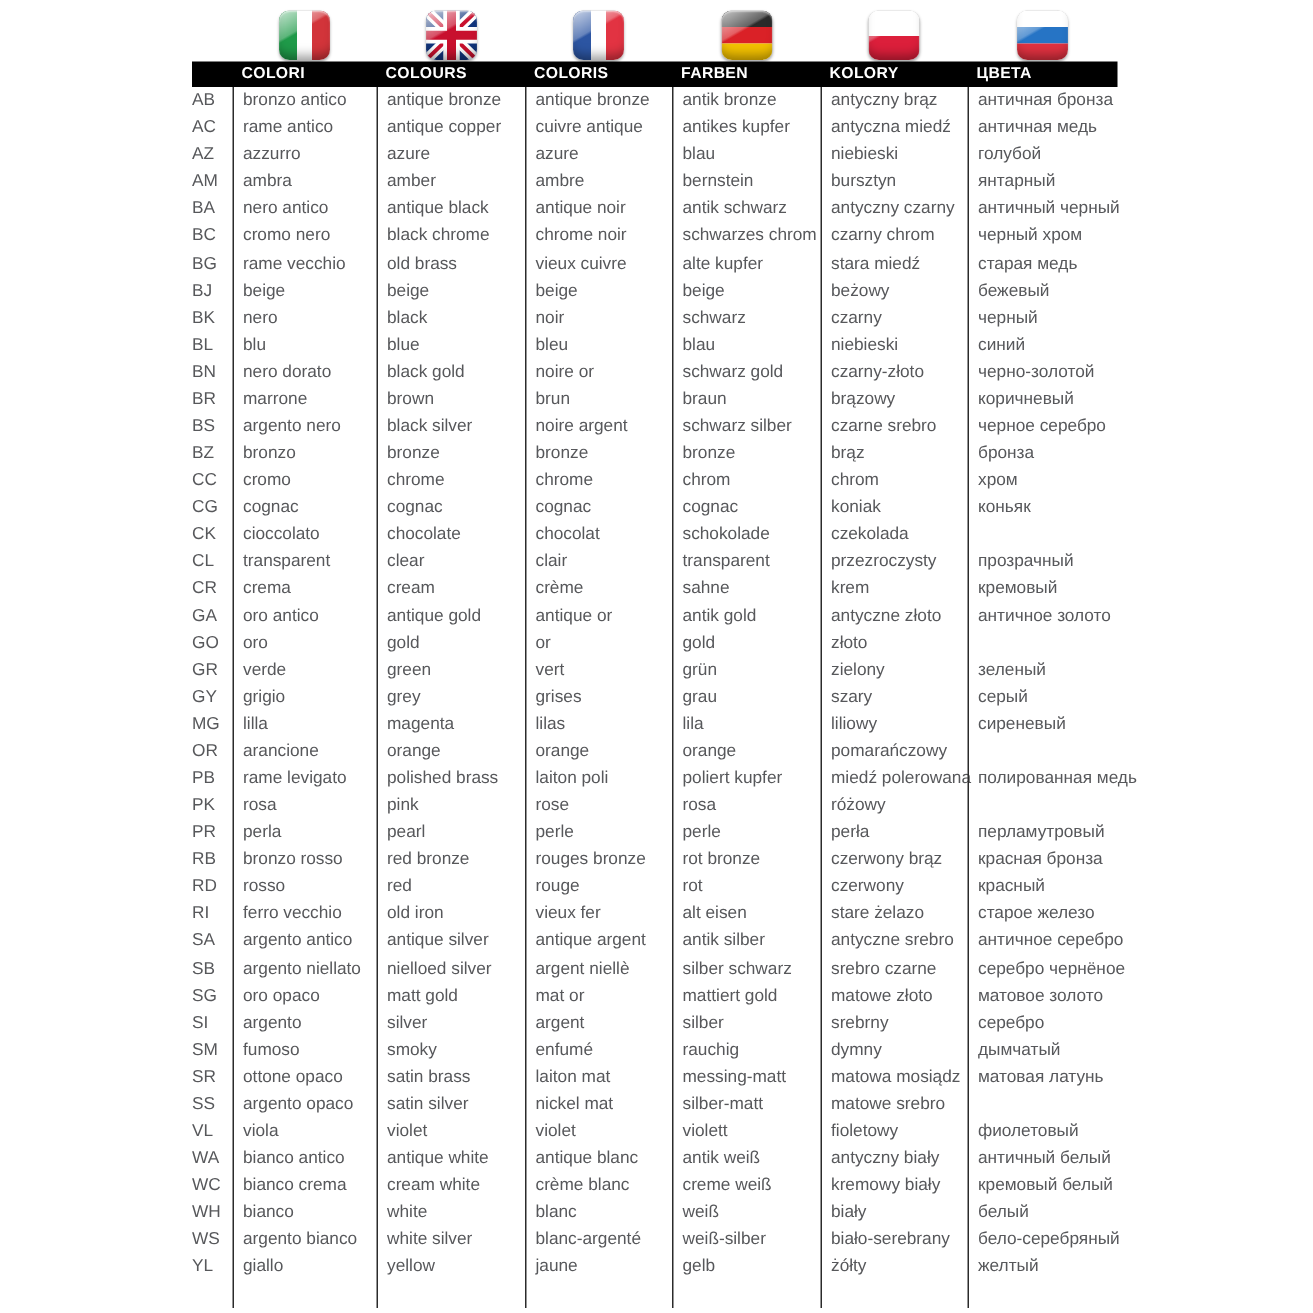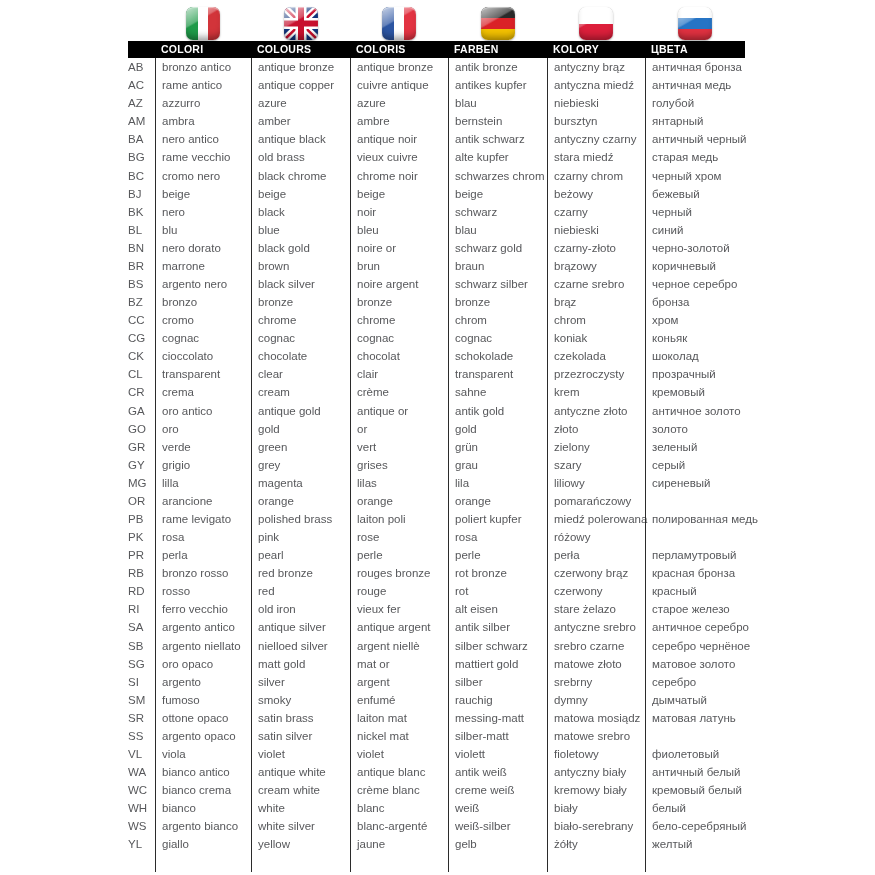--- a/index.html
+++ b/index.html
@@ -174,38 +174,38 @@
       <div class="row">
         <div class="cell code">BA</div>
         <div class="cell">nero antico</div>
         <div class="cell">antique black</div>
         <div class="cell">antique noir</div>
         <div class="cell">antik schwarz</div>
         <div class="cell">antyczny czarny</div>
         <div class="cell">античный черный</div>
       </div>
       <div class="row">
+        <div class="cell code">BC</div>
+        <div class="cell">cromo nero</div>
+        <div class="cell">black chrome</div>
+        <div class="cell">chrome noir</div>
+        <div class="cell">schwarzes chrom</div>
+        <div class="cell">czarny chrom</div>
+        <div class="cell">черный хром</div>
+      </div>
+      <div class="row">
         <div class="cell code">BG</div>
         <div class="cell">rame vecchio</div>
         <div class="cell">old brass</div>
         <div class="cell">vieux cuivre</div>
         <div class="cell">alte kupfer</div>
         <div class="cell">stara miedź</div>
         <div class="cell">старая медь</div>
       </div>
       <div class="row">
-        <div class="cell code">BC</div>
-        <div class="cell">cromo nero</div>
-        <div class="cell">black chrome</div>
-        <div class="cell">chrome noir</div>
-        <div class="cell">schwarzes chrom</div>
-        <div class="cell">czarny chrom</div>
-        <div class="cell">черный хром</div>
-      </div>
-      <div class="row">
         <div class="cell code">BJ</div>
         <div class="cell">beige</div>
         <div class="cell">beige</div>
         <div class="cell">beige</div>
         <div class="cell">beige</div>
         <div class="cell">beżowy</div>
         <div class="cell">бежевый</div>
       </div>
       <div class="row">
         <div class="cell code">BK</div>
@@ -279,21 +279,20 @@
         <div class="cell">koniak</div>
         <div class="cell">коньяк</div>
       </div>
       <div class="row">
         <div class="cell code">CK</div>
         <div class="cell">cioccolato</div>
         <div class="cell">chocolate</div>
         <div class="cell">chocolat</div>
         <div class="cell">schokolade</div>
         <div class="cell">czekolada</div>
-        <div class="cell">шоколад</div>
       </div>
       <div class="row">
         <div class="cell code">CL</div>
         <div class="cell">transparent</div>
         <div class="cell">clear</div>
         <div class="cell">clair</div>
         <div class="cell">transparent</div>
         <div class="cell">przezroczysty</div>
         <div class="cell">прозрачный</div>
       </div>
@@ -315,21 +314,20 @@
         <div class="cell">antyczne złoto</div>
         <div class="cell">античное золото</div>
       </div>
       <div class="row">
         <div class="cell code">GO</div>
         <div class="cell">oro</div>
         <div class="cell">gold</div>
         <div class="cell">or</div>
         <div class="cell">gold</div>
         <div class="cell">złoto</div>
-        <div class="cell">золото</div>
       </div>
       <div class="row">
         <div class="cell code">GR</div>
         <div class="cell">verde</div>
         <div class="cell">green</div>
         <div class="cell">vert</div>
         <div class="cell">grün</div>
         <div class="cell">zielony</div>
         <div class="cell">зеленый</div>
       </div>

